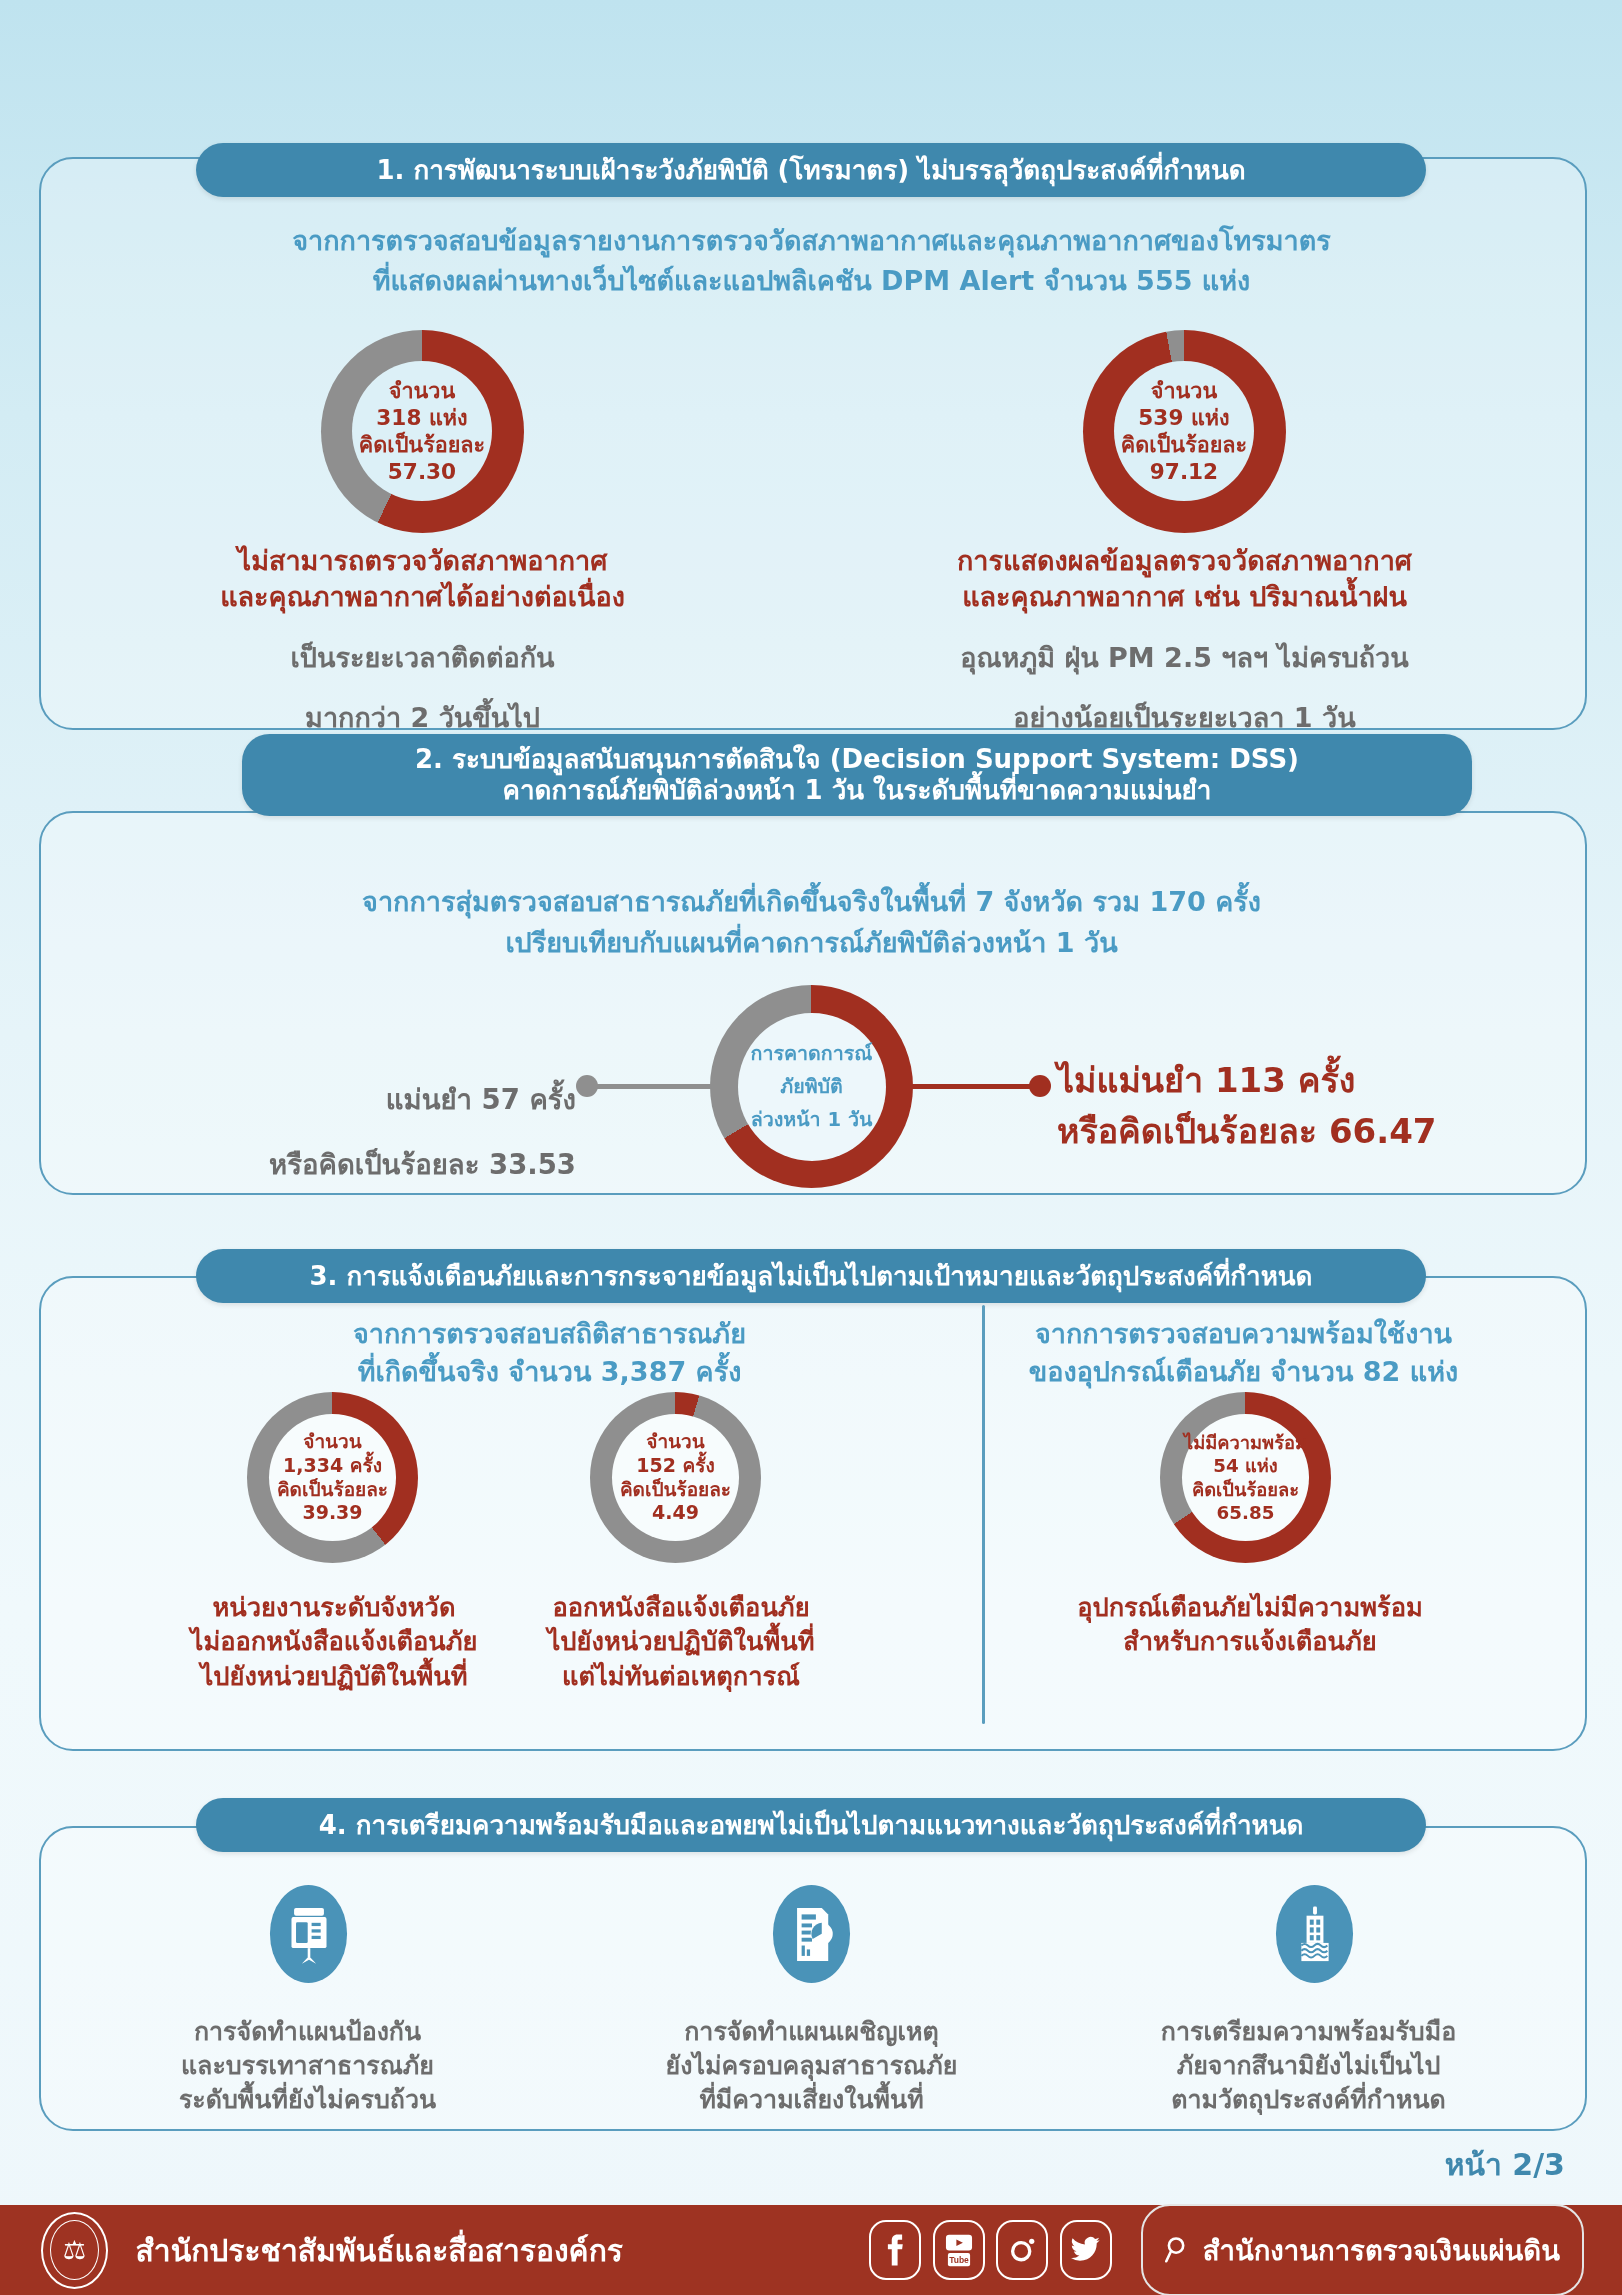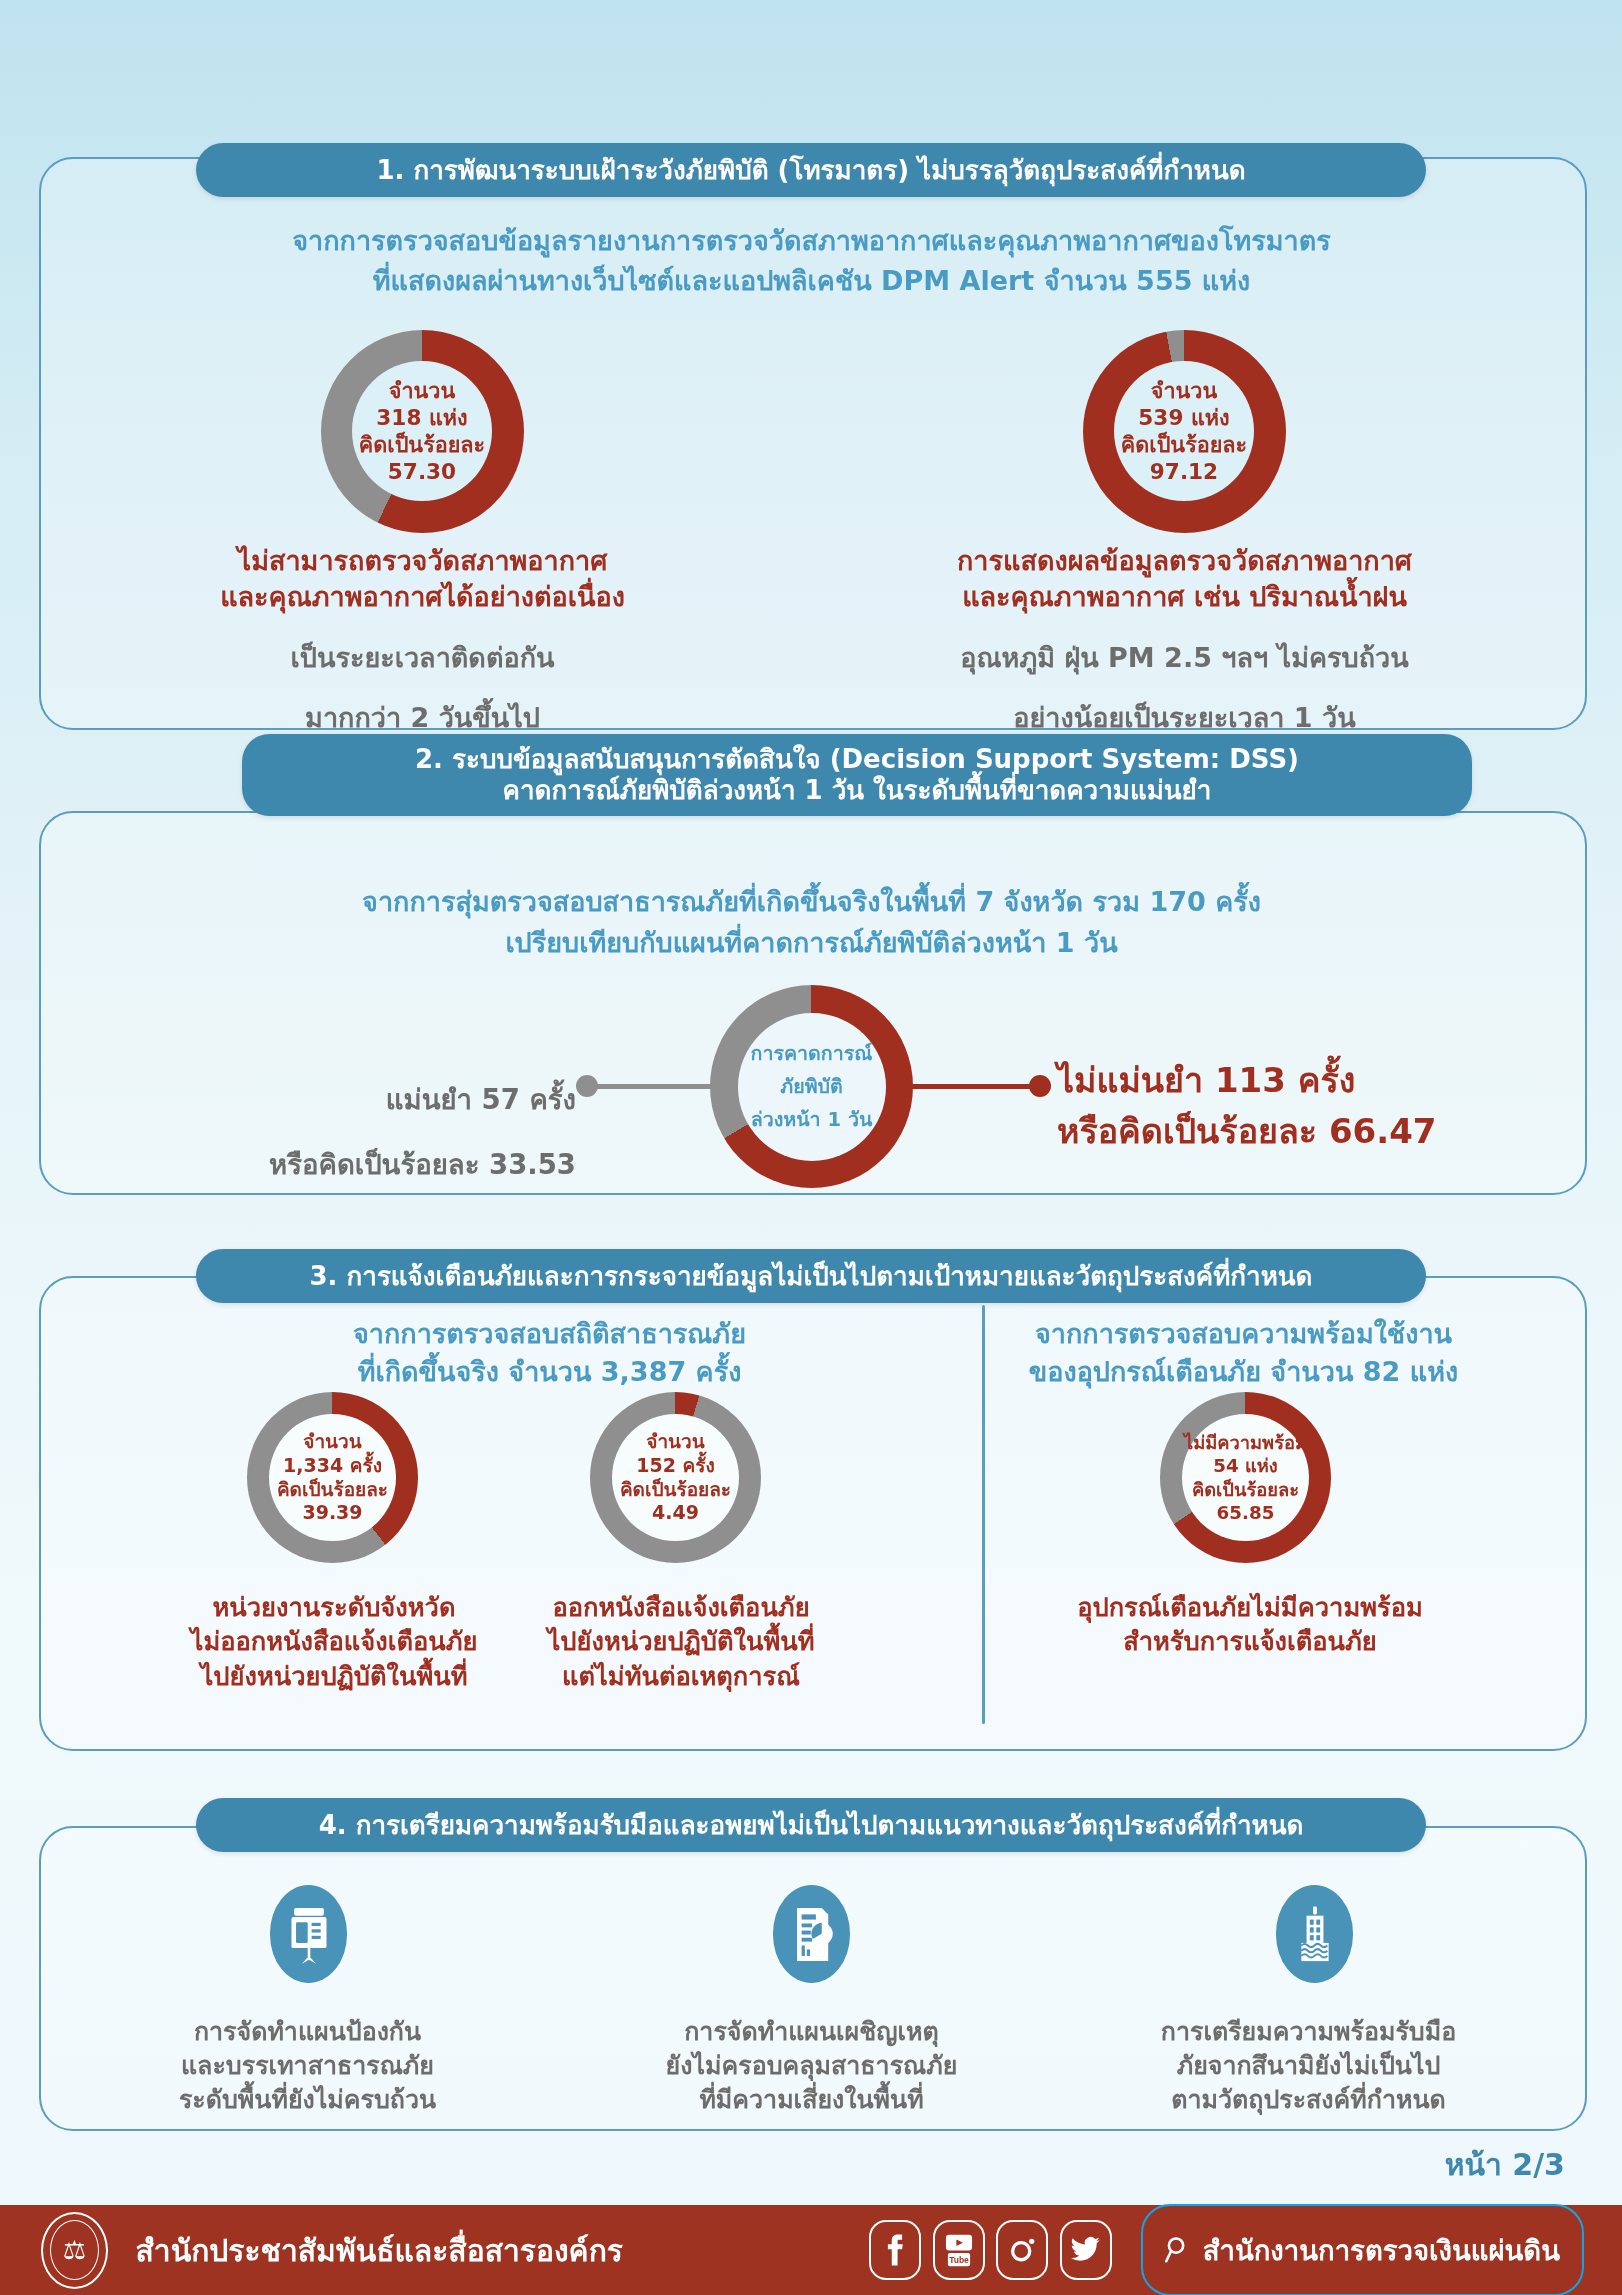--- a/index.html
+++ b/index.html
@@ -88,21 +88,21 @@
   .seal .inner{width:47px;height:58px;border:1.3px solid #fff;border-radius:50%/50%;
     display:flex;align-items:center;justify-content:center;}
   .seal .scale{color:#fff;font-size:26px;line-height:1;}
   .footer-name{color:#fff;font-size:30px;font-weight:bold;margin-left:27.5px;white-space:nowrap;}
   .social{display:flex;gap:11.8px;margin-left:auto;align-items:center;}
   .sbtn{
     width:48px;height:56px;border:2px solid #fff;border-radius:17px;
     display:flex;align-items:center;justify-content:center;color:#fff;flex:none;
   }
   .searchpill{
-    height:56px;border:2px solid #0ea5e9;border-radius:29px;display:flex;align-items:center;
+    height:56px;border:2px solid #e5e5e5;border-radius:29px;display:flex;align-items:center;
     gap:11.8px;padding:16px 22px;margin-left:17px;margin-right:39px;color:#fff;flex:none;
   }
   .searchpill .txt{font-size:27.5px;font-weight:bold;white-space:nowrap;}
 </style>
 </head>
 <body>
 
 <div class="page">
 
 

